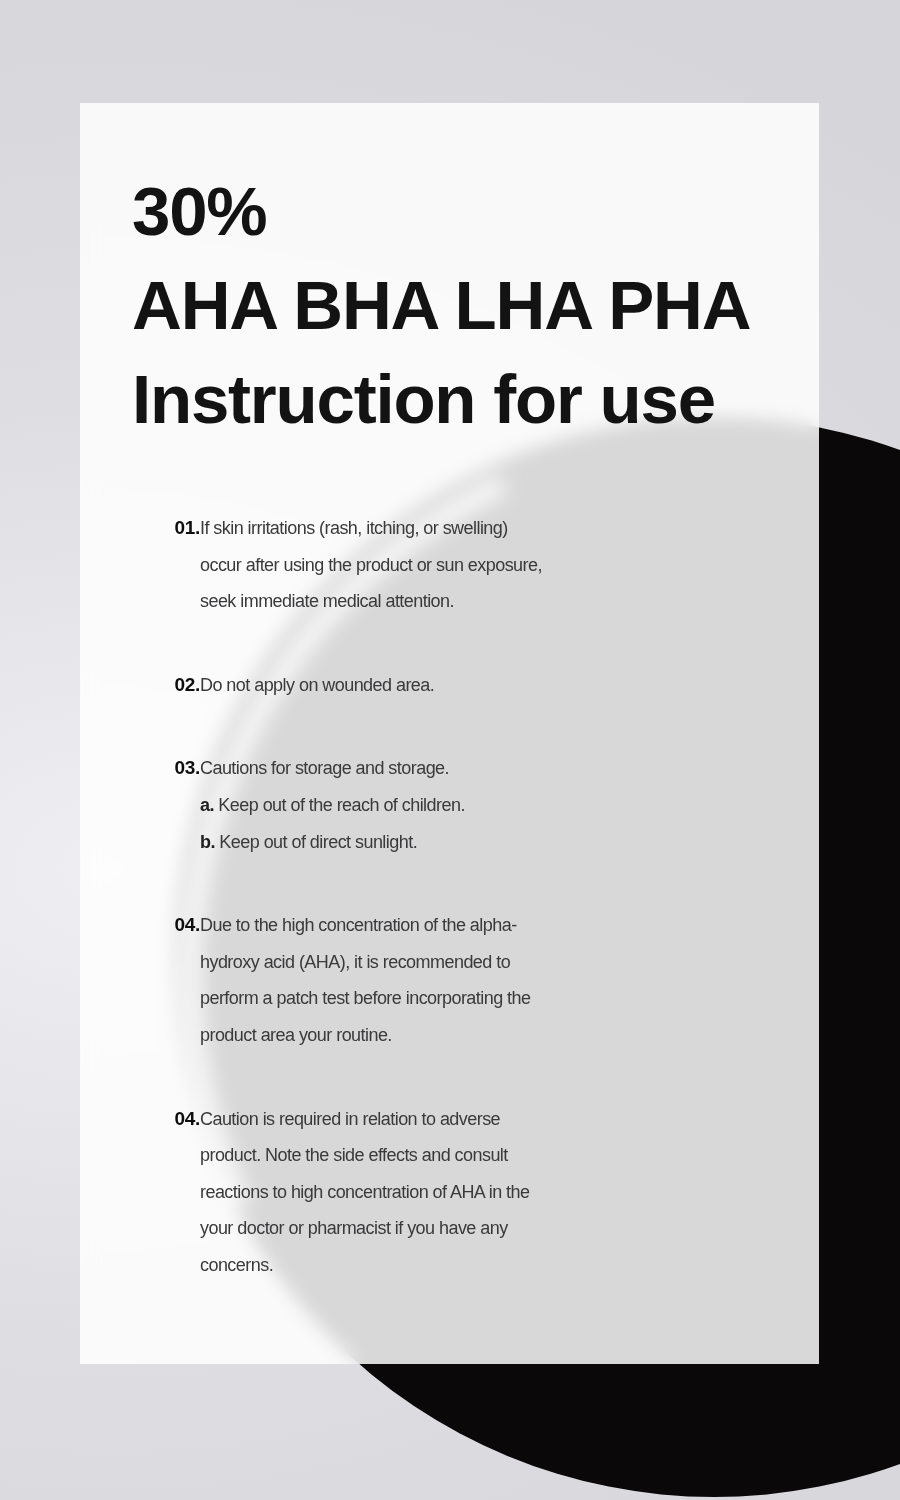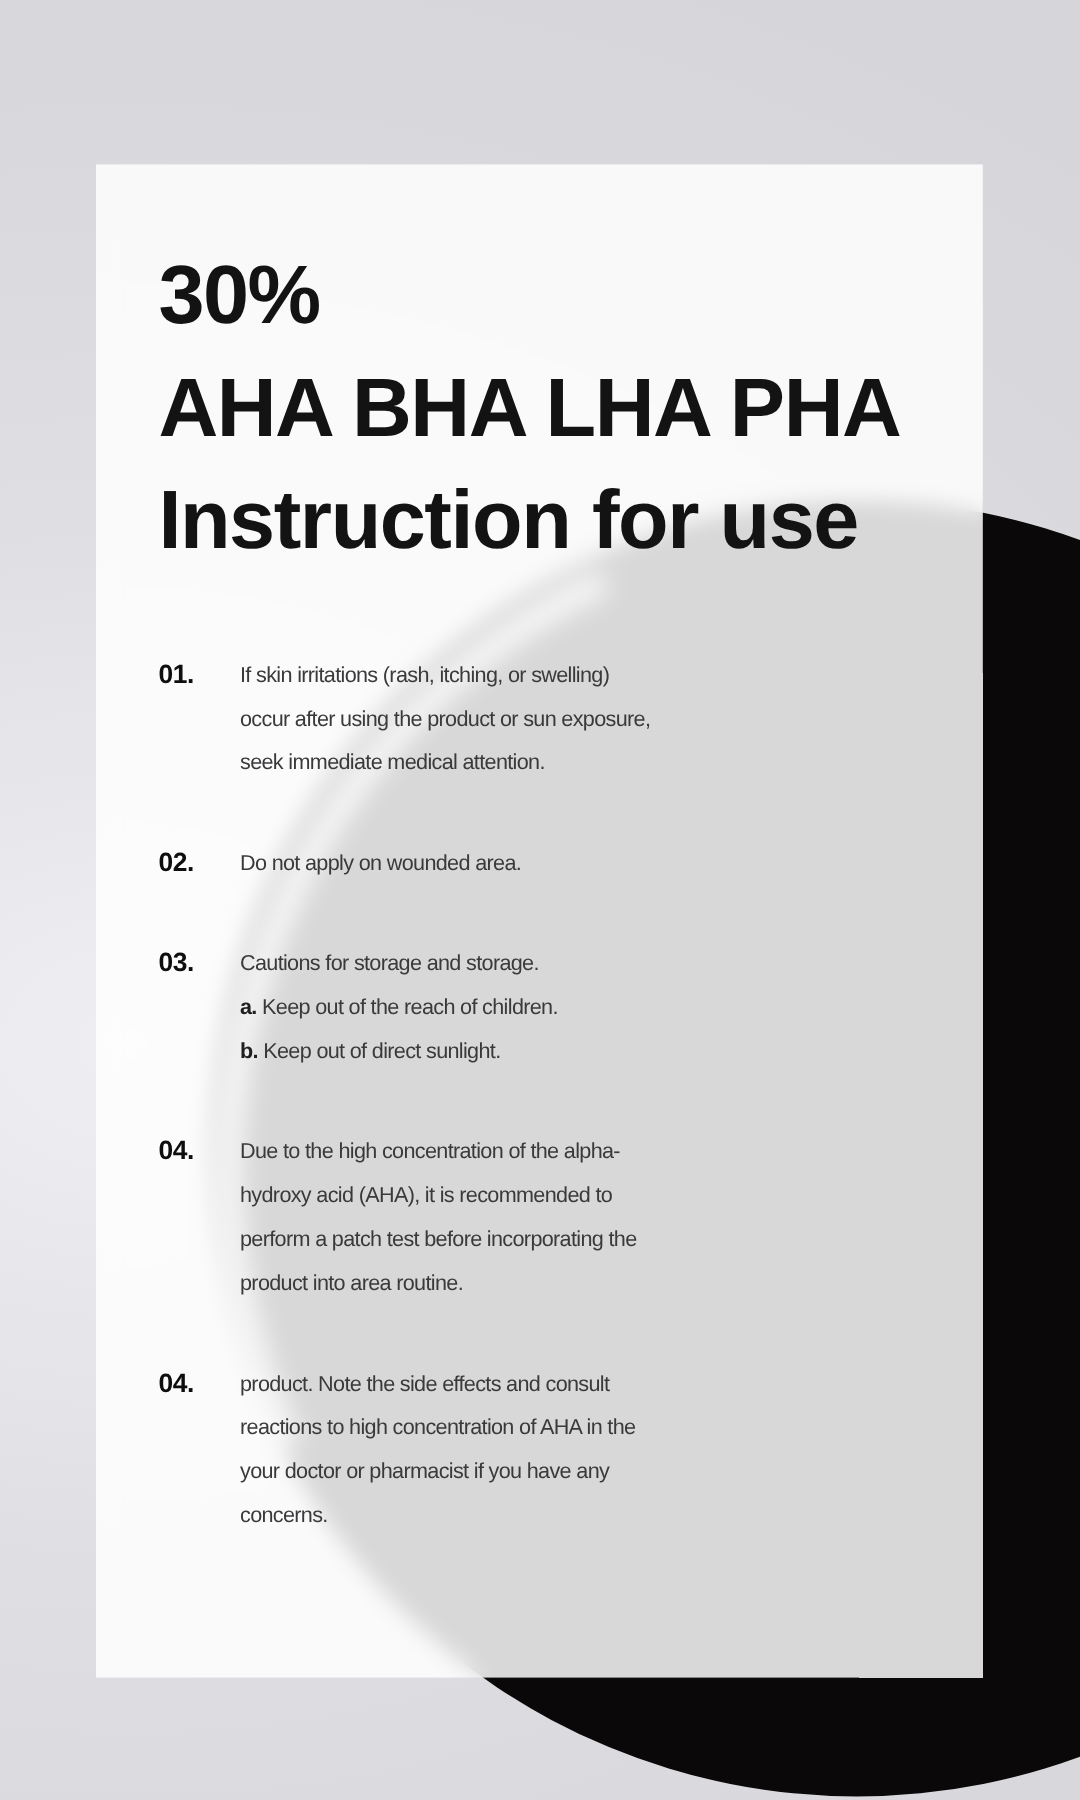--- a/index.html
+++ b/index.html
@@ -14,36 +14,36 @@
     background:radial-gradient(circle, #0a0808 0%, #0a0808 83%, rgba(10,8,8,0) 97%);
   }
   
   .crescent{
     position:absolute;left:182px;top:425px;width:1064px;height:1064px;border-radius:50%;
     border:18px solid transparent;border-left-color:rgba(255,255,255,0.95);
     transform:rotate(20deg);filter:blur(6px);
   }
   
   .card{
-    position:absolute;left:80px;top:137px;width:739px;height:1261px;
+    position:absolute;left:80px;top:103px;width:739px;height:1261px;
     background:rgba(255,255,255,0.845);
     -webkit-backdrop-filter:blur(9px);backdrop-filter:blur(9px);
     box-sizing:border-box;padding:0 42px 0 52px;
   }
   .title{
     margin:62px 0 0 0;font-size:69px;line-height:94px;font-weight:700;
     letter-spacing:-1.2px;color:#131313;
   }
   .title span{display:block;}
   .ilist{margin:63px 0 0 0;padding:0;list-style:none;}
   .item{display:flex;align-items:flex-start;margin:0 0 47px 0;}
   .item:last-child{margin-bottom:0;}
   .inum{
-    flex:0 0 68px;font-size:22px;line-height:36.6px;font-weight:700;
-    color:#0e0e0e;letter-spacing:-0.3px;
+    flex:0 0 68px;font-size:19px;line-height:36.6px;font-weight:700;
+    color:#0e0e0e;letter-spacing:-0.3px;text-align:right;
   }
   .ilines{flex:1 1 auto;font-size:18px;line-height:36.6px;color:#3a3a3c;letter-spacing:-0.55px;}
   .iline{white-space:nowrap;}
   .iline b{font-weight:700;color:#202022;}
 </style>
 </head>
 <body>
 
 <div class="stage">
   <div class="sphere"></div>
@@ -76,26 +76,27 @@
             <div class="iline"><b>a.</b> Keep out of the reach of children.</div>
             <div class="iline"><b>b.</b> Keep out of direct sunlight.</div>
           </div>
         </li>
         <li class="item">
           <span class="inum">04.</span>
           <div class="ilines">
             <div class="iline">Due to the high concentration of the alpha-</div>
             <div class="iline">hydroxy acid (AHA), it is recommended to</div>
             <div class="iline">perform a patch test before incorporating the</div>
-            <div class="iline">product into area routine.</div>
+            <div class="iline">product area your routine.</div>
           </div>
         </li>
         <li class="item">
           <span class="inum">04.</span>
           <div class="ilines">
+            <div class="iline">Caution is required in relation to adverse</div>
             <div class="iline">product. Note the side effects and consult</div>
             <div class="iline">reactions to high concentration of AHA in the</div>
             <div class="iline">your doctor or pharmacist if you have any</div>
             <div class="iline">concerns.</div>
           </div>
         </li>
       </ol>
   </div>
 </div>
 

